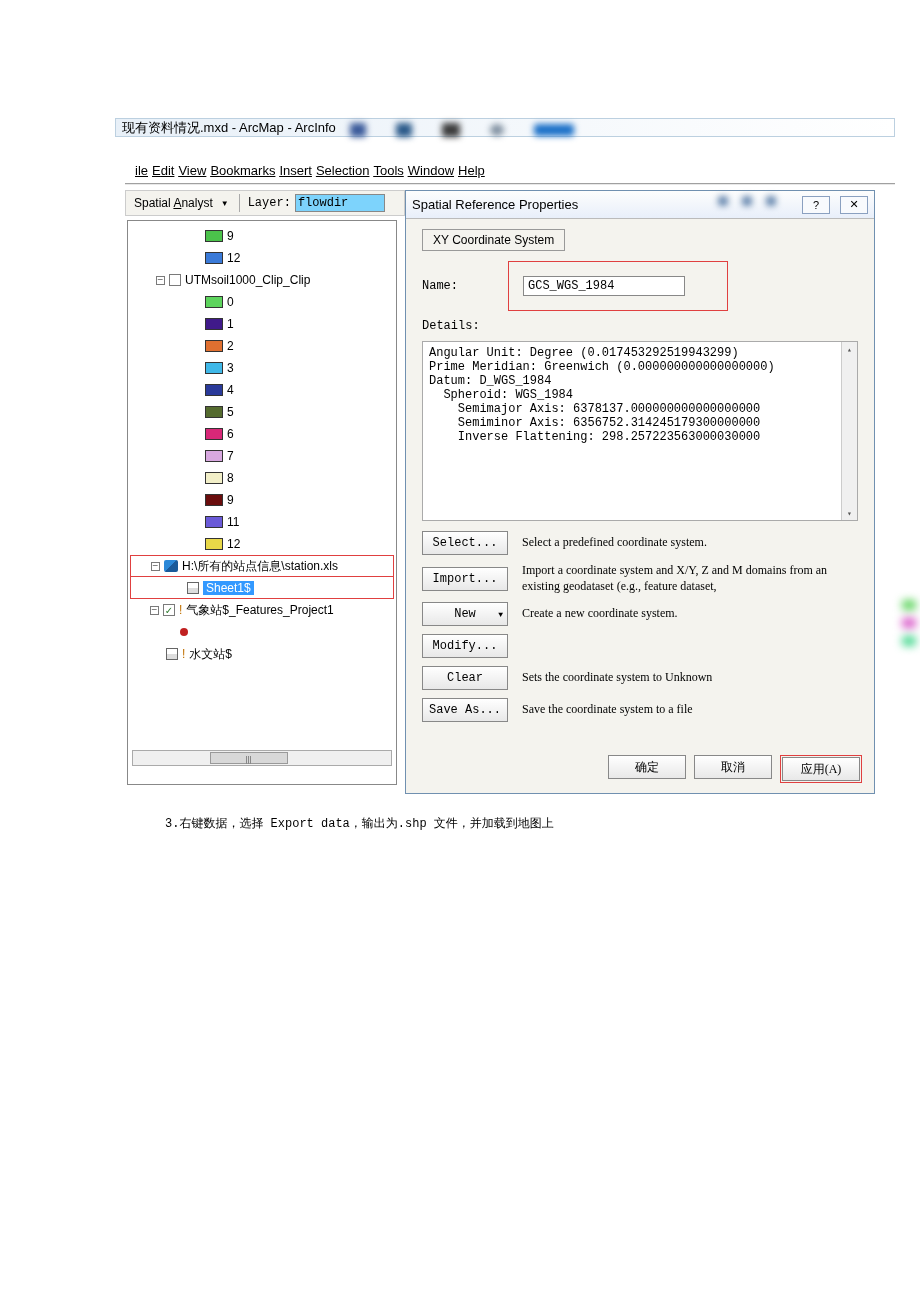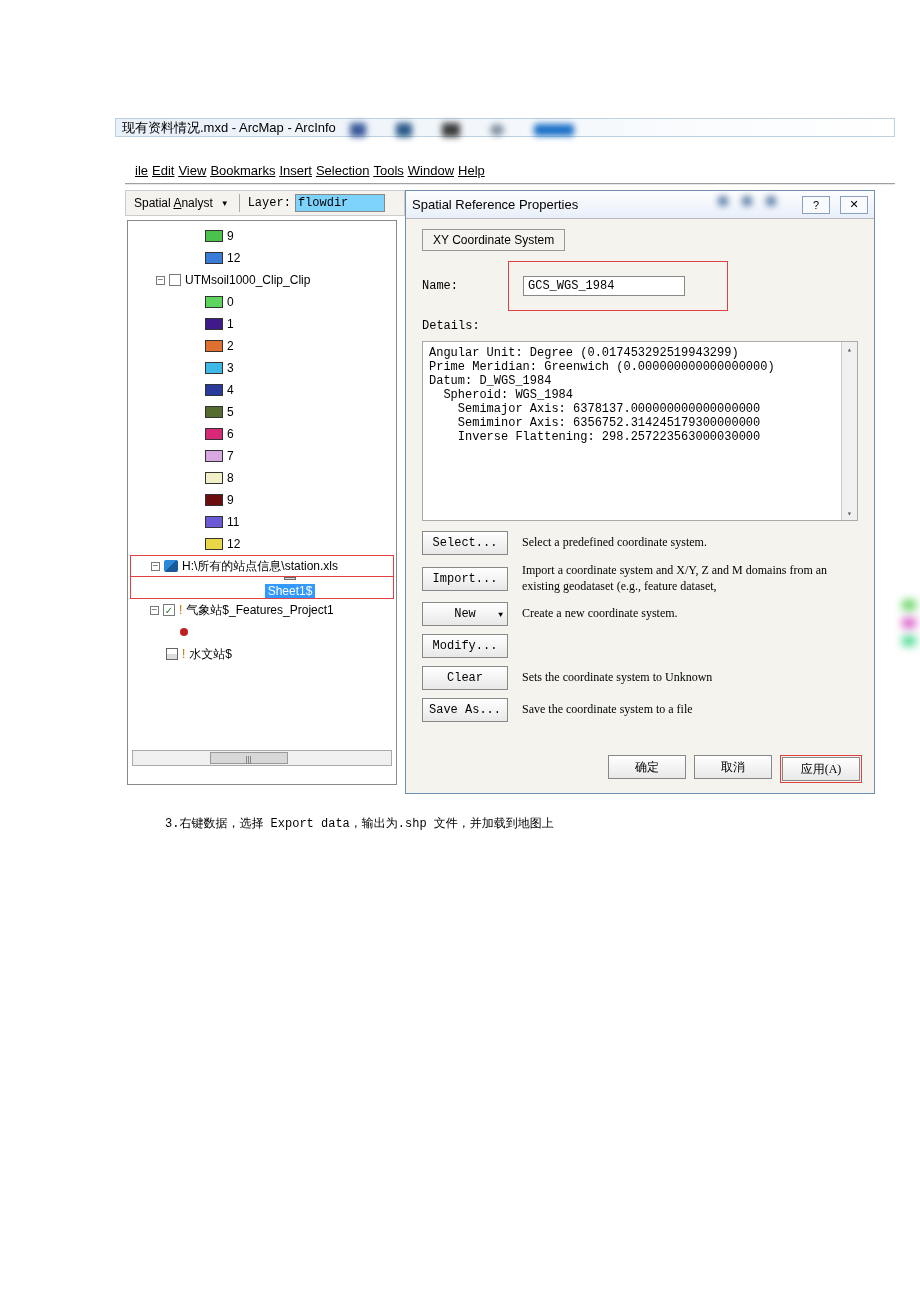--- a/index.html
+++ b/index.html
@@ -108,21 +108,21 @@
   gap: 4px;
 }
 .toc .swatch-row { padding-left: 75px; }
 .toc .swatch { width: 18px; height: 12px; border: 1px solid #333; }
 .toc .minus { width: 9px; height: 9px; border: 1px solid #7a7a7a; color: #555; display: flex; align-items: center; justify-content: center; font-size: 10px; line-height: 1; background: #fff; }
 .toc .chk { width: 12px; height: 12px; border: 1px solid #7a7a7a; background: #fff; display: flex; align-items: center; justify-content: center; font-size: 10px; color: #2a7a2a; }
 .toc .xls-icon { width: 14px; height: 12px; background: linear-gradient(135deg,#2b88d8 50%,#1a5a9a 50%); border-radius: 2px; }
 .toc .sheet-icon { width: 12px; height: 12px; border: 1px solid #666; background: linear-gradient(#fff 50%, #ddd 50%); }
 .toc .dot { width: 8px; height: 8px; background: #c02020; border-radius: 50%; }
 .toc .node-lv1 { padding-left: 26px; }
-.toc .node-lv2 { padding-left: 52px; flex-direction: column; }
+.toc .node-lv2 { padding-left: 52px; }
 .toc .red-box { border: 1px solid #e04040; }
 .toc .hl { background: #3399ff; color: #fff; padding: 0 3px; }
 .toc-scroll {
   position: absolute;
   bottom: 18px;
   left: 4px;
   right: 4px;
   height: 16px;
   border: 1px solid #aaa;
   background: #f0f0f0;

